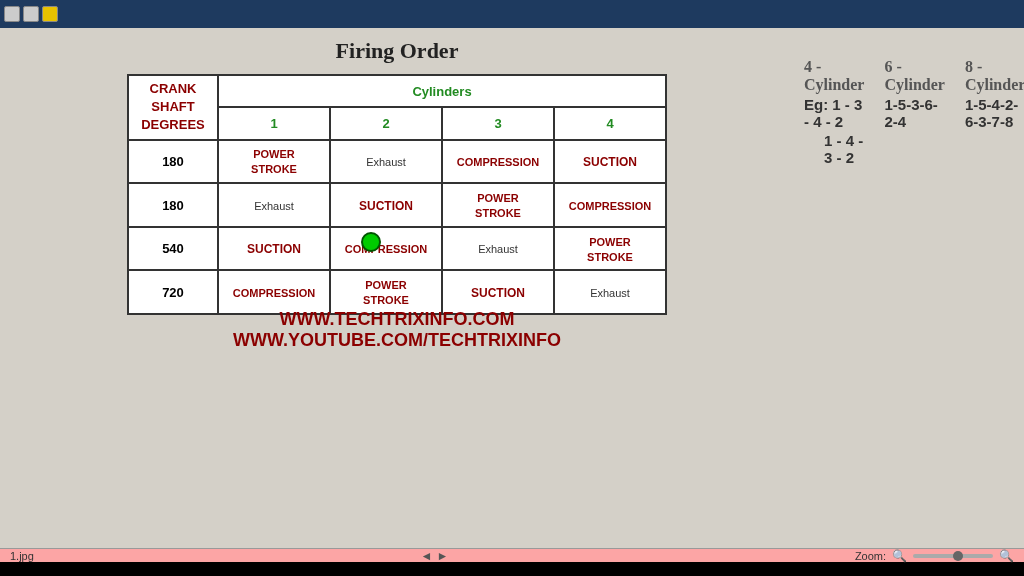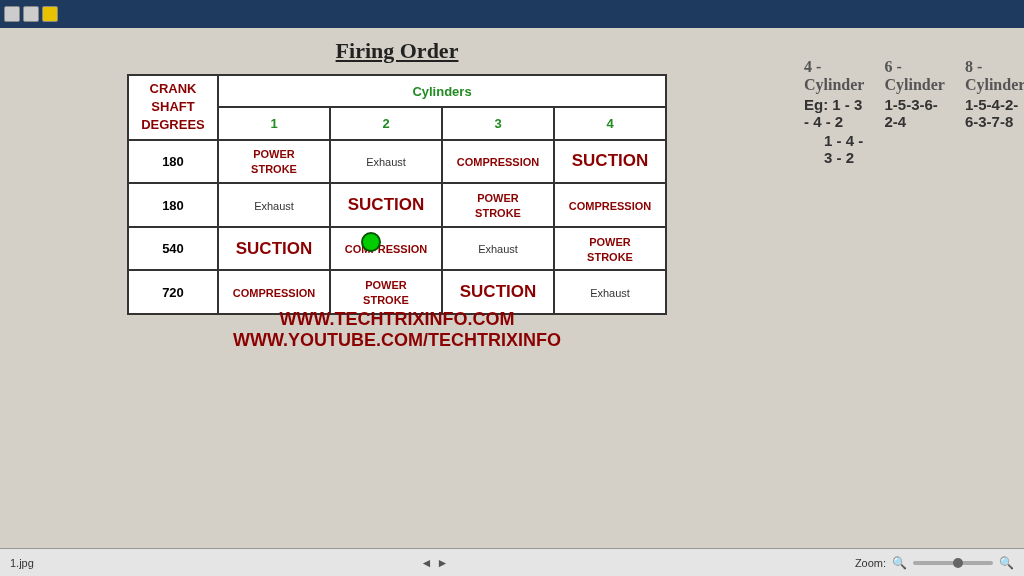--- a/index.html
+++ b/index.html
@@ -44,21 +44,20 @@
       align-items: center;
       flex: 1;
     }
     .title {
       font-size: 22px;
       font-weight: bold;
       font-family: Georgia, serif;
       color: #222;
       margin-bottom: 10px;
       text-align: left;
-      text-decoration: underline;
     }
     .firing-table {
       border-collapse: collapse;
       border: 2px solid #d946ef;
       background: #fff;
       width: 540px;
     }
     .firing-table th, .firing-table td {
       border: 2px solid #333;
       text-align: center;
@@ -110,21 +109,21 @@
     }
     .cell-compression {
       color: #8B0000;
       font-size: 11px;
       font-weight: bold;
       text-transform: uppercase;
       text-align: center;
     }
     .cell-suction {
       color: #8B0000;
-      font-size: 17px;
+      font-size: 12px;
       font-weight: bold;
       text-transform: uppercase;
       text-align: center;
     }
     .websites {
       margin-top: 8px;
       text-align: center;
     }
     .websites p {
       font-size: 18px;
@@ -147,22 +146,22 @@
       font-family: Georgia, serif;
     }
     .cyl-order {
       font-size: 15px;
       font-weight: bold;
       color: #333;
       margin-top: 2px;
     }
     .bottom-bar {
       width: 100%;
-      height: 28px;
-      background: #e5e5e5;
+      height: 14px;
+      background: #fca5a5;
       border-top: 1px solid #999;
       display: flex;
       align-items: center;
       justify-content: space-between;
       padding: 0 10px;
       font-size: 11px;
       color: #333;
     }
     .zoom-area {
       display: flex;

